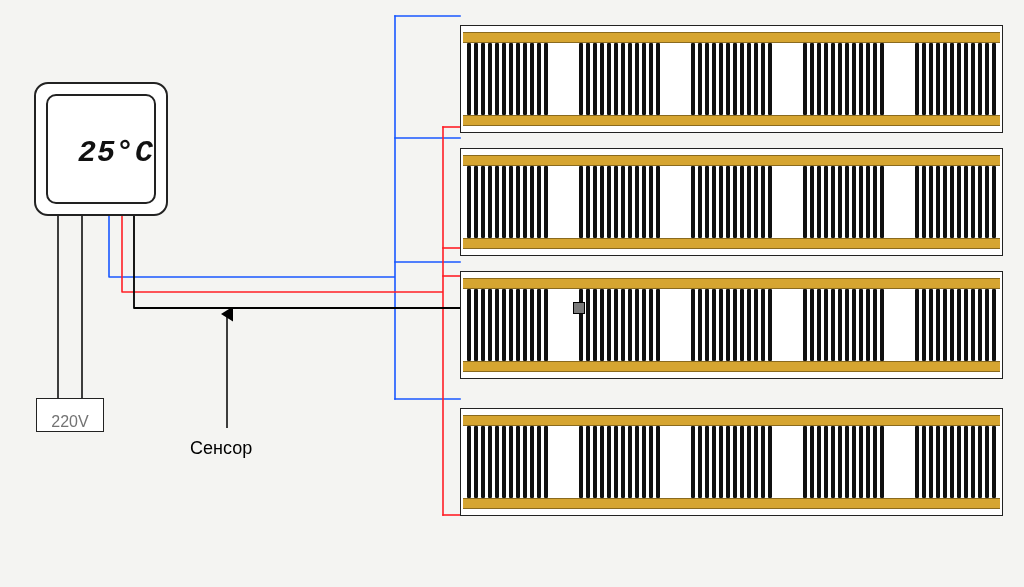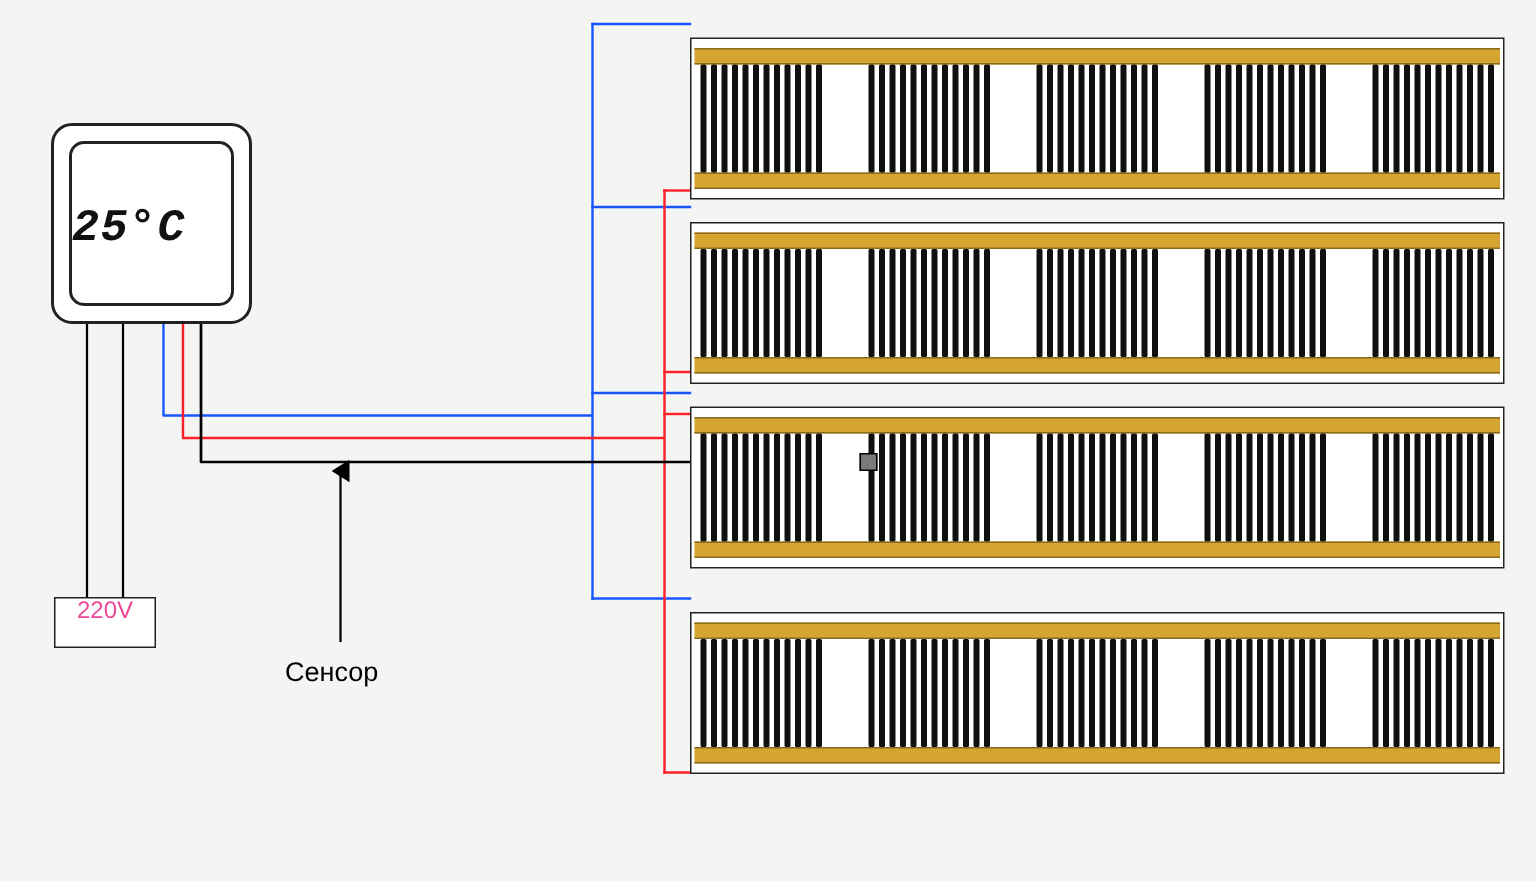--- a/index.html
+++ b/index.html
@@ -36,44 +36,44 @@
   }
   .thermostat-inner {
     position: absolute;
     left: 10px; top: 10px; right: 10px; bottom: 10px;
     border: 2px solid #222;
     border-radius: 10px;
   }
   .thermostat-digits {
     position: absolute;
     left: 0; right: 0; top: 40px;
-    text-align: left;
+    text-align: right;
     font-family: "Courier New", monospace;
     font-style: italic;
     font-weight: 700;
     font-size: 30px;
     letter-spacing: 1px;
     color: #111;
     user-select: none;
   }
 
   
   .power-box {
     position: absolute;
     left: 36px;
     top: 398px;
     width: 66px;
     height: 32px;
     background: #fff;
     border: 1.5px solid #222;
     display: flex;
-    align-items: flex-start;
+    align-items: flex-end;
     justify-content: center;
     font-size: 16px;
-    color: #ec4899;
+    color: #737373;
   }
 
   
   .sensor-label {
     position: absolute;
     left: 190px;
     top: 438px;
     font-size: 18px;
     color: #000;
     text-align: right;

